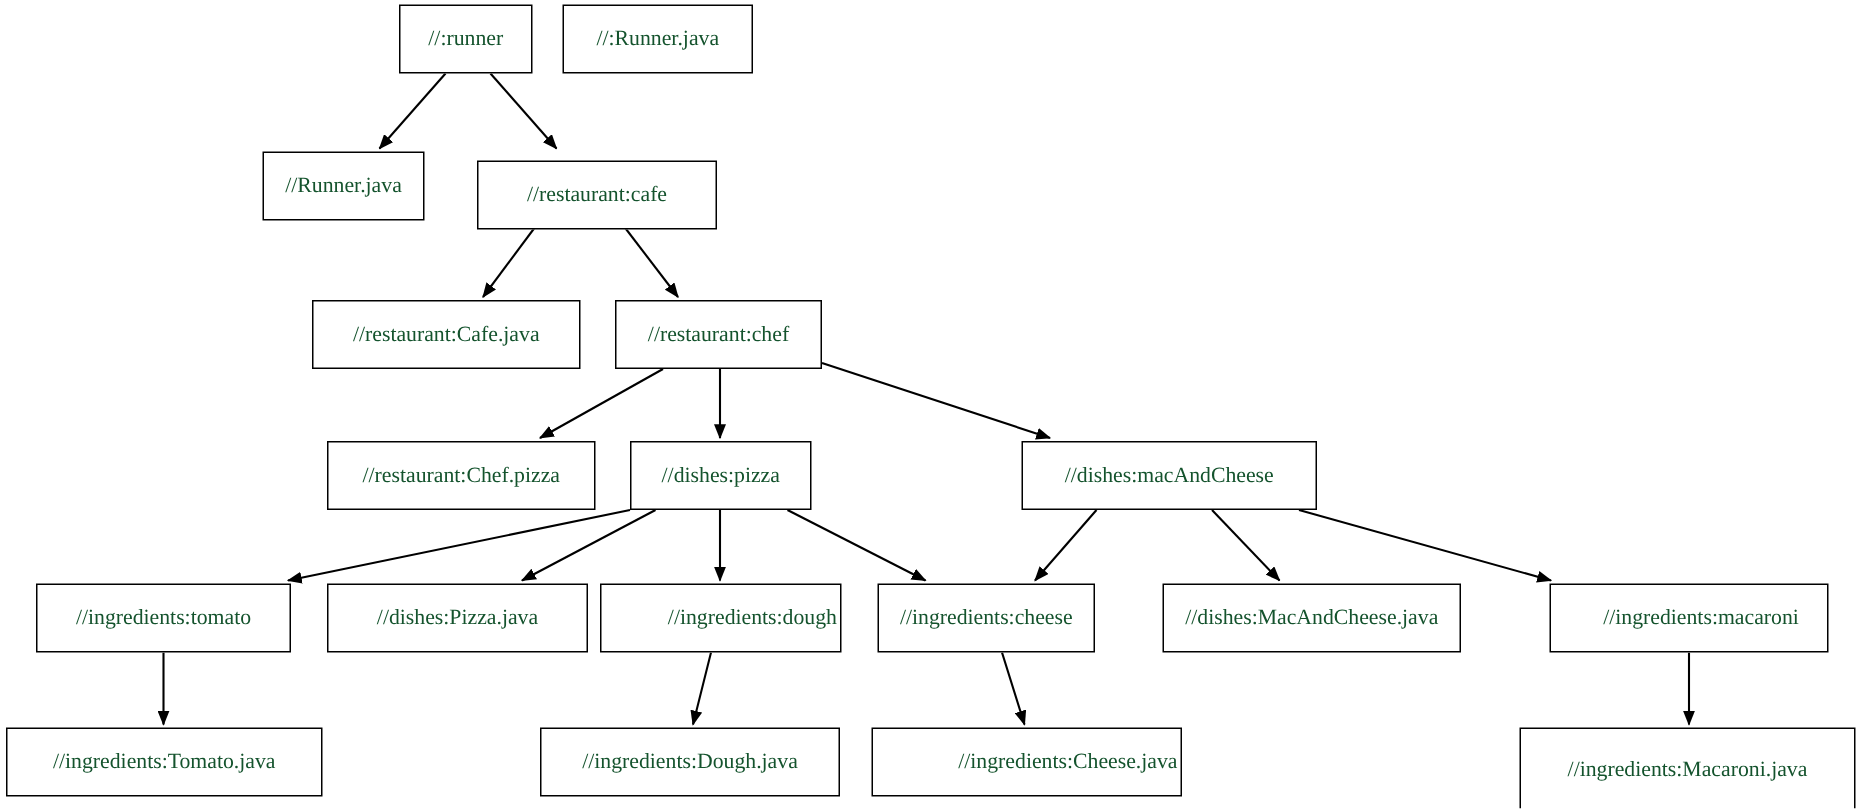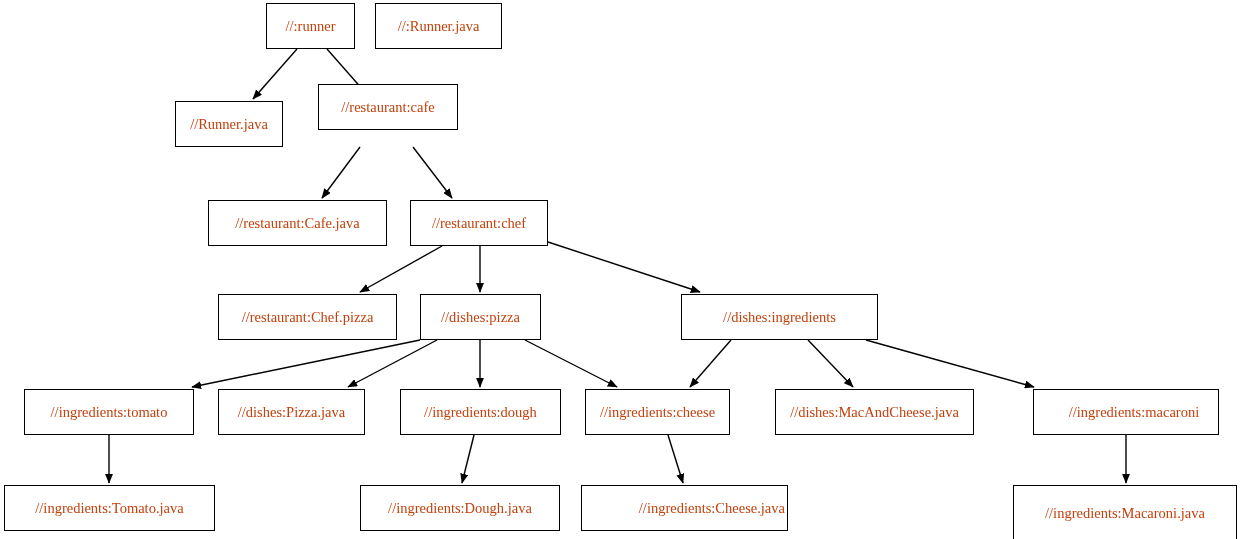--- a/index.html
+++ b/index.html
@@ -28,21 +28,21 @@
     position: absolute;
     box-sizing: border-box;
     border: 1px solid #000000;
     background: #ffffff;
     display: flex;
     align-items: center;
     justify-content: center;
     font-family: "Liberation Serif", "DejaVu Serif", serif;
     font-size: 14.5px;
     line-height: 1;
-    color: #c2410c;
+    color: #14532d;
     white-space: nowrap;
     letter-spacing: 0px;
     z-index: 2;
   }
   .node-label {
     display: block;
     padding: 0 2px;
   }
 </style>
 </head>
@@ -79,45 +79,45 @@
   <div id="nodes-group">
       <div class="graph-node" style="left: 266px; top: 3px; width: 89px; height: 46px; border-color: rgb(0, 0, 0); background: rgb(255, 255, 255);">
         <span class="node-label">//:runner</span>
       </div>
       <div class="graph-node" style="left: 375px; top: 3px; width: 127px; height: 46px; border-color: rgb(0, 0, 0); background: rgb(255, 255, 255);">
         <span class="node-label">//:Runner.java</span>
       </div>
       <div class="graph-node" style="left: 175px; top: 101px; width: 108px; height: 46px; border-color: rgb(0, 0, 0); background: rgb(255, 255, 255);">
         <span class="node-label">//Runner.java</span>
       </div>
-      <div class="graph-node" style="left: 318px; top: 84px; width: 140px; height: 46px; border-color: rgb(0, 0, 0); background: rgb(255, 255, 255);">
+      <div class="graph-node" style="left: 318px; top: 107px; width: 160px; height: 46px; border-color: rgb(0, 0, 0); background: rgb(255, 255, 255);">
         <span class="node-label">//restaurant:cafe</span>
       </div>
       <div class="graph-node" style="left: 208px; top: 200px; width: 179px; height: 46px; border-color: rgb(0, 0, 0); background: rgb(255, 255, 255);">
         <span class="node-label">//restaurant:Cafe.java</span>
       </div>
       <div class="graph-node" style="left: 410px; top: 200px; width: 138px; height: 46px; border-color: rgb(0, 0, 0); background: rgb(255, 255, 255);">
         <span class="node-label">//restaurant:chef</span>
       </div>
       <div class="graph-node" style="left: 218px; top: 294px; width: 179px; height: 46px; border-color: rgb(0, 0, 0); background: rgb(255, 255, 255);">
         <span class="node-label">//restaurant:Chef.pizza</span>
       </div>
       <div class="graph-node" style="left: 420px; top: 294px; width: 121px; height: 46px; border-color: rgb(0, 0, 0); background: rgb(255, 255, 255); text-align: right;">
         <span class="node-label">//dishes:pizza</span>
       </div>
       <div class="graph-node" style="left: 681px; top: 294px; width: 197px; height: 46px; border-color: rgb(0, 0, 0); background: rgb(255, 255, 255);">
-        <span class="node-label">//dishes:ingredients</span>
+        <span class="node-label">//dishes:macAndCheese</span>
       </div>
       <div class="graph-node" style="left: 24px; top: 389px; width: 170px; height: 46px; border-color: rgb(0, 0, 0); background: rgb(255, 255, 255);">
         <span class="node-label">//ingredients:tomato</span>
       </div>
-      <div class="graph-node" style="left: 218px; top: 389px; width: 147px; height: 46px; border-color: rgb(0, 0, 0); background: rgb(255, 255, 255);">
+      <div class="graph-node" style="left: 218px; top: 389px; width: 174px; height: 46px; border-color: rgb(0, 0, 0); background: rgb(255, 255, 255);">
         <span class="node-label">//dishes:Pizza.java</span>
       </div>
-      <div class="graph-node" style="left: 400px; top: 389px; width: 161px; height: 46px; border-color: rgb(0, 0, 0); background: rgb(255, 255, 255);">
+      <div class="graph-node" style="left: 400px; top: 389px; width: 161px; height: 46px; border-color: rgb(0, 0, 0); background: rgb(255, 255, 255); justify-content: flex-end;">
         <span class="node-label">//ingredients:dough</span>
       </div>
       <div class="graph-node" style="left: 585px; top: 389px; width: 145px; height: 46px; border-color: rgb(0, 0, 0); background: rgb(255, 255, 255);">
         <span class="node-label">//ingredients:cheese</span>
       </div>
       <div class="graph-node" style="left: 775px; top: 389px; width: 199px; height: 46px; border-color: rgb(0, 0, 0); background: rgb(255, 255, 255); align-items: center;">
         <span class="node-label">//dishes:MacAndCheese.java</span>
       </div>
       <div class="graph-node" style="left: 1033px; top: 389px; width: 186px; height: 46px; border-color: rgb(0, 0, 0); background: rgb(255, 255, 255); padding-left: 16px;">
         <span class="node-label">//ingredients:macaroni</span>

